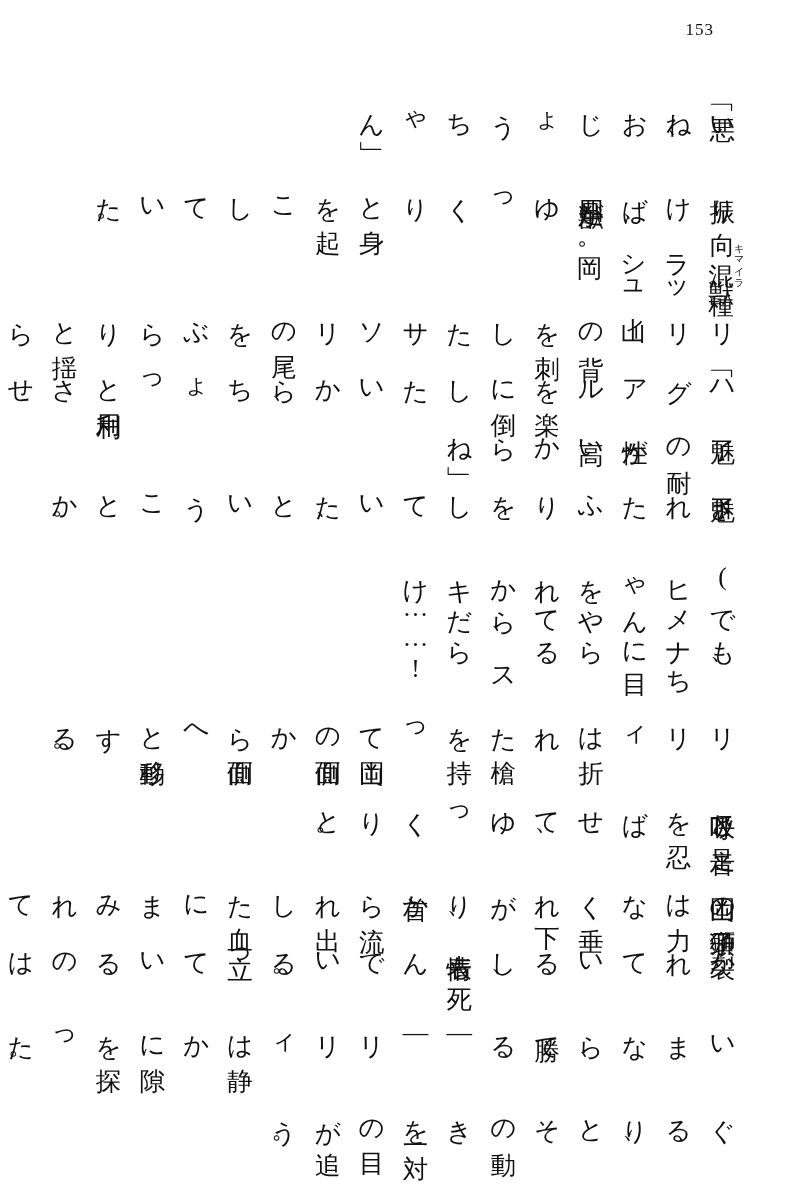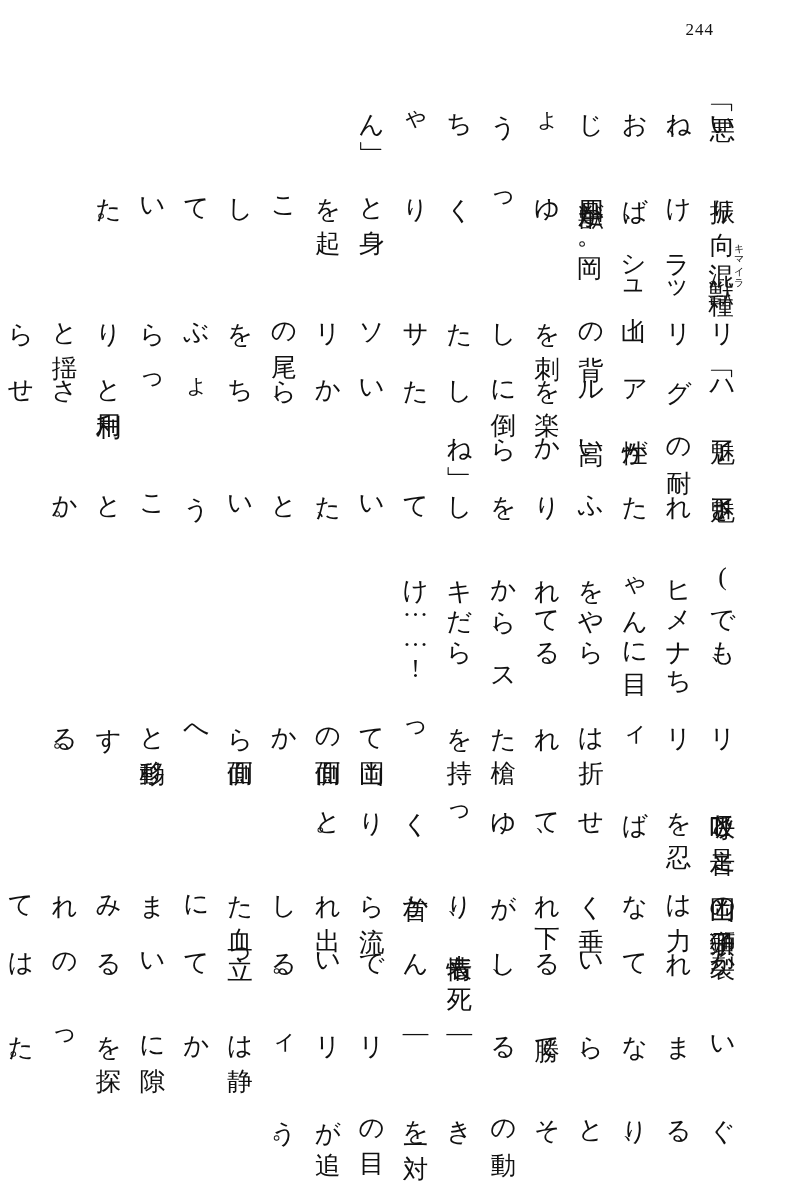--- a/index.html
+++ b/index.html
@@ -63,21 +63,21 @@
     font-size: 10px;
     letter-spacing: 0px;
     line-height: 1;
   }
 </style>
 </head>
 <body>
 
 <div class="page">
 
-  <div class="page-number">244</div>
+  <div class="page-number">153</div>
 
   <div class="text-body">
       <div class="line">「悪いね、おじょうちゃん」</div>
       <div class="line indent">振り向けば、四足獣がゆっくりと身を起こしていた。</div>
       <div class="line"><ruby>混獣種<rt>キマイラ</rt></ruby>、ラッシュ山岡。</div>
       <div class="line">リリィの背を刺したサソリの尾をぶらりと揺らす。</div>
       <div class="line">「ハグアルを楽に倒したいから、ちょっと利用させてもらったよ。おじさんは毒とか</div>
       <div class="line">魅了の耐性が高いからね」</div>
       <div class="line indent">魅了されたふりをしていた、ということか。</div>
       <div class="line indent">(でも、ヒメナちゃんに目をやられてるから、スキだらけ……!</div>

